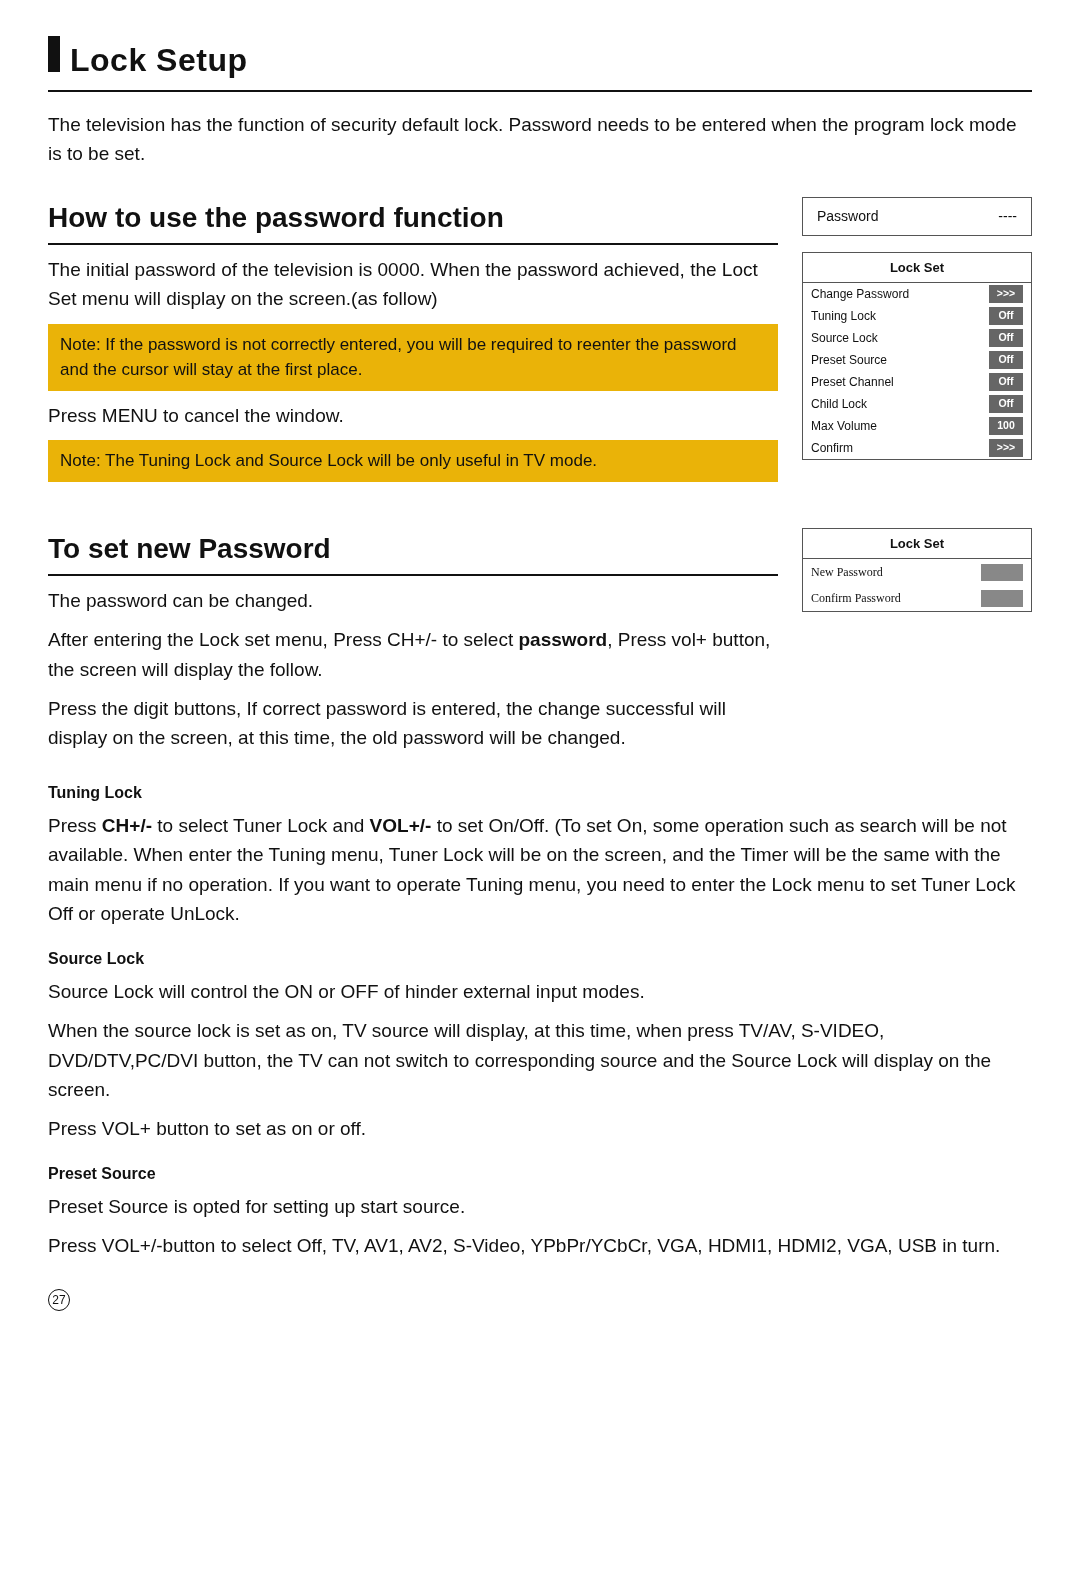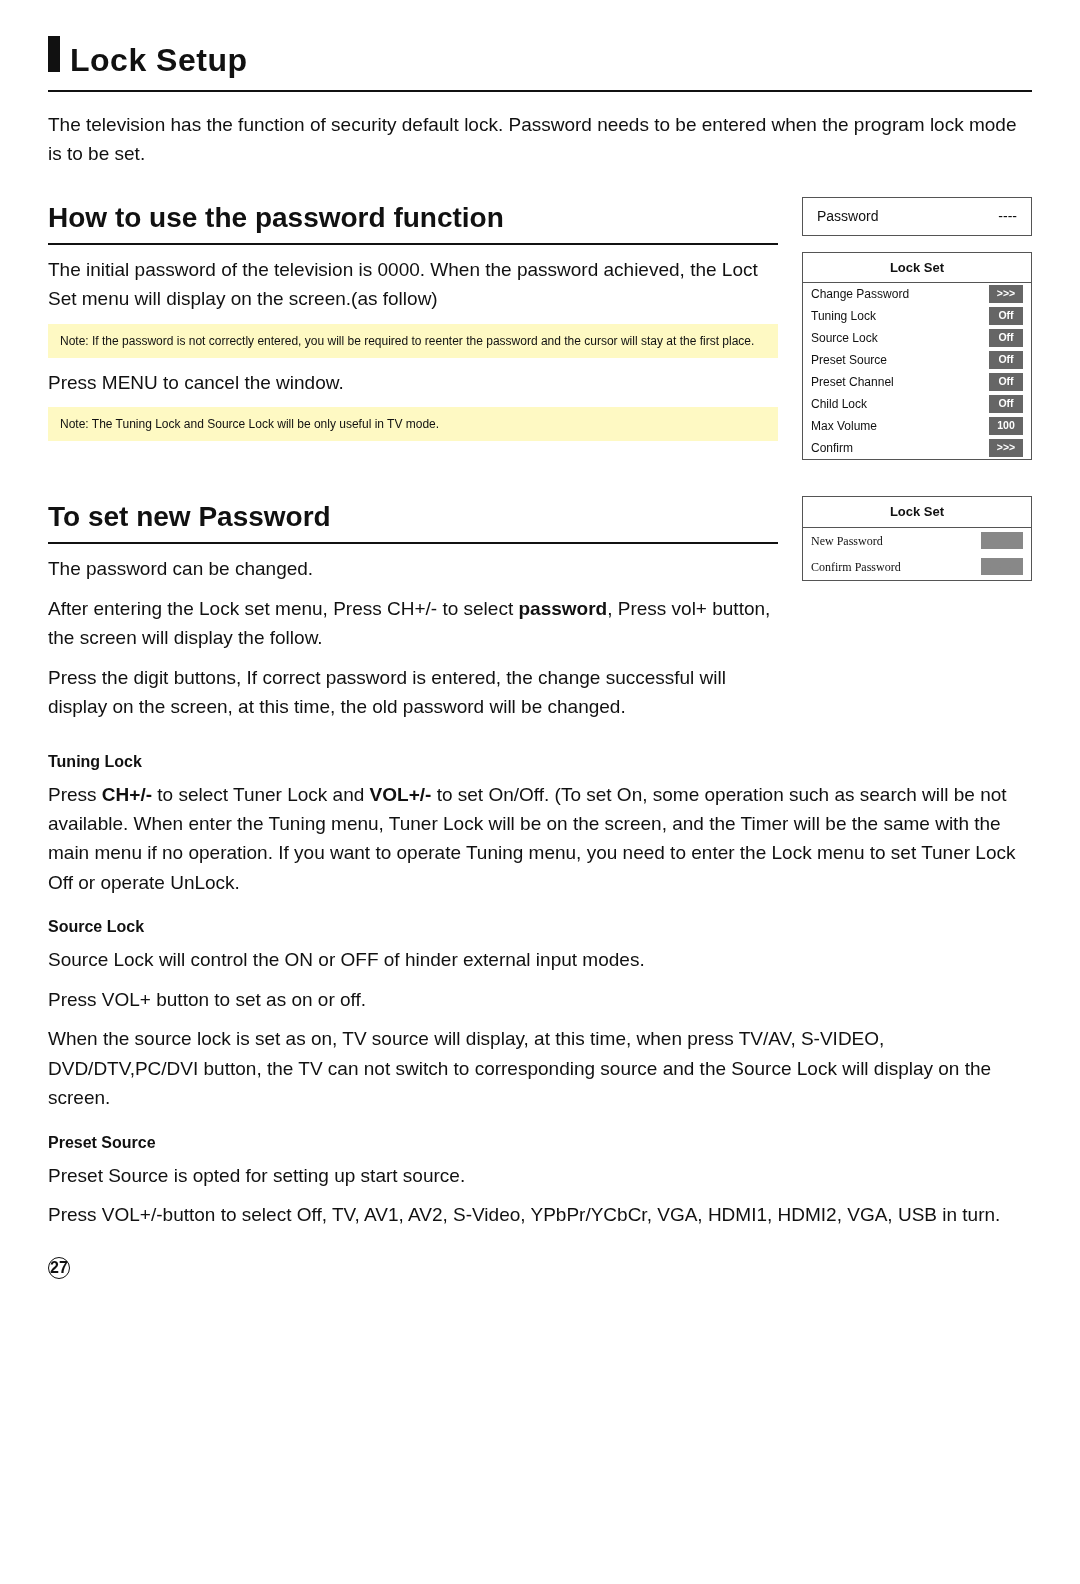--- a/index.html
+++ b/index.html
@@ -56,24 +56,24 @@
     
     .subsection-heading {
       font-size: 16px;
       font-weight: 900;
       margin-top: 18px;
       margin-bottom: 6px;
     }
 
     
     .note-box {
-      background: #fef9c3;
+      background: #eab308;
       padding: 8px 12px;
       margin-bottom: 10px;
-      font-size: 12px;
+      font-size: 17px;
       line-height: 1.5;
     }
 
     
     .two-col {
       display: flex;
       gap: 24px;
       align-items: flex-start;
       margin-bottom: 0;
     }
@@ -178,22 +178,22 @@
       align-items: center;
     }
     .page-number-circle {
       display: inline-flex;
       align-items: center;
       justify-content: center;
       width: 22px;
       height: 22px;
       border: 1.5px solid #111;
       border-radius: 50%;
-      font-size: 16px;
-      font-weight: bold;
+      font-size: 12px;
+      font-weight: normal;
     }
   </style>
 </head>
 <body>
 
 <div class="page-title-bar">
   <span class="title-accent"></span>
   <span class="page-title">Lock Setup</span>
 </div>
 
@@ -281,22 +281,22 @@
 <div>
   <h3 class="subsection-heading">Tuning Lock</h3>
   <p class="body-text">
     <span>Press </span><span class="bold">CH+/-</span><span> to select Tuner Lock and </span><span class="bold">VOL+/-</span><span> to set On/Off.  (To set On, some operation such as search will be not available. When enter the Tuning menu, Tuner Lock will be on the screen, and the Timer will be the same with the main menu if no operation. If you want to operate Tuning menu, you need to enter the Lock menu to set Tuner Lock Off or operate UnLock.</span>
   </p>
 </div>
 
 <div>
   <h3 class="subsection-heading">Source Lock</h3>
   <p class="body-text">Source Lock will control the ON or OFF of hinder external input modes.</p>
+  <p class="body-text">When the source lock is set as on, TV source will display, at this time, when press TV/AV, S-VIDEO, DVD/DTV,PC/DVI button, the TV can not switch to corresponding source and the Source Lock will display on the screen.</p>
   <p class="body-text">Press VOL+ button to set as on or off.</p>
-  <p class="body-text">When the source lock is set as on, TV source will display, at this time, when press TV/AV, S-VIDEO, DVD/DTV,PC/DVI button, the TV can not switch to corresponding source and the Source Lock will display on the screen.</p>
 </div>
 
 <div>
   <h3 class="subsection-heading">Preset Source</h3>
   <p class="body-text">Preset Source is opted for setting up start source.</p>
   <p class="body-text">Press VOL+/-button to select Off, TV, AV1, AV2, S-Video, YPbPr/YCbCr, VGA, HDMI1, HDMI2, VGA, USB in turn.</p>
 </div>
 
 <div class="page-number">
   <span class="page-number-circle">27</span>

